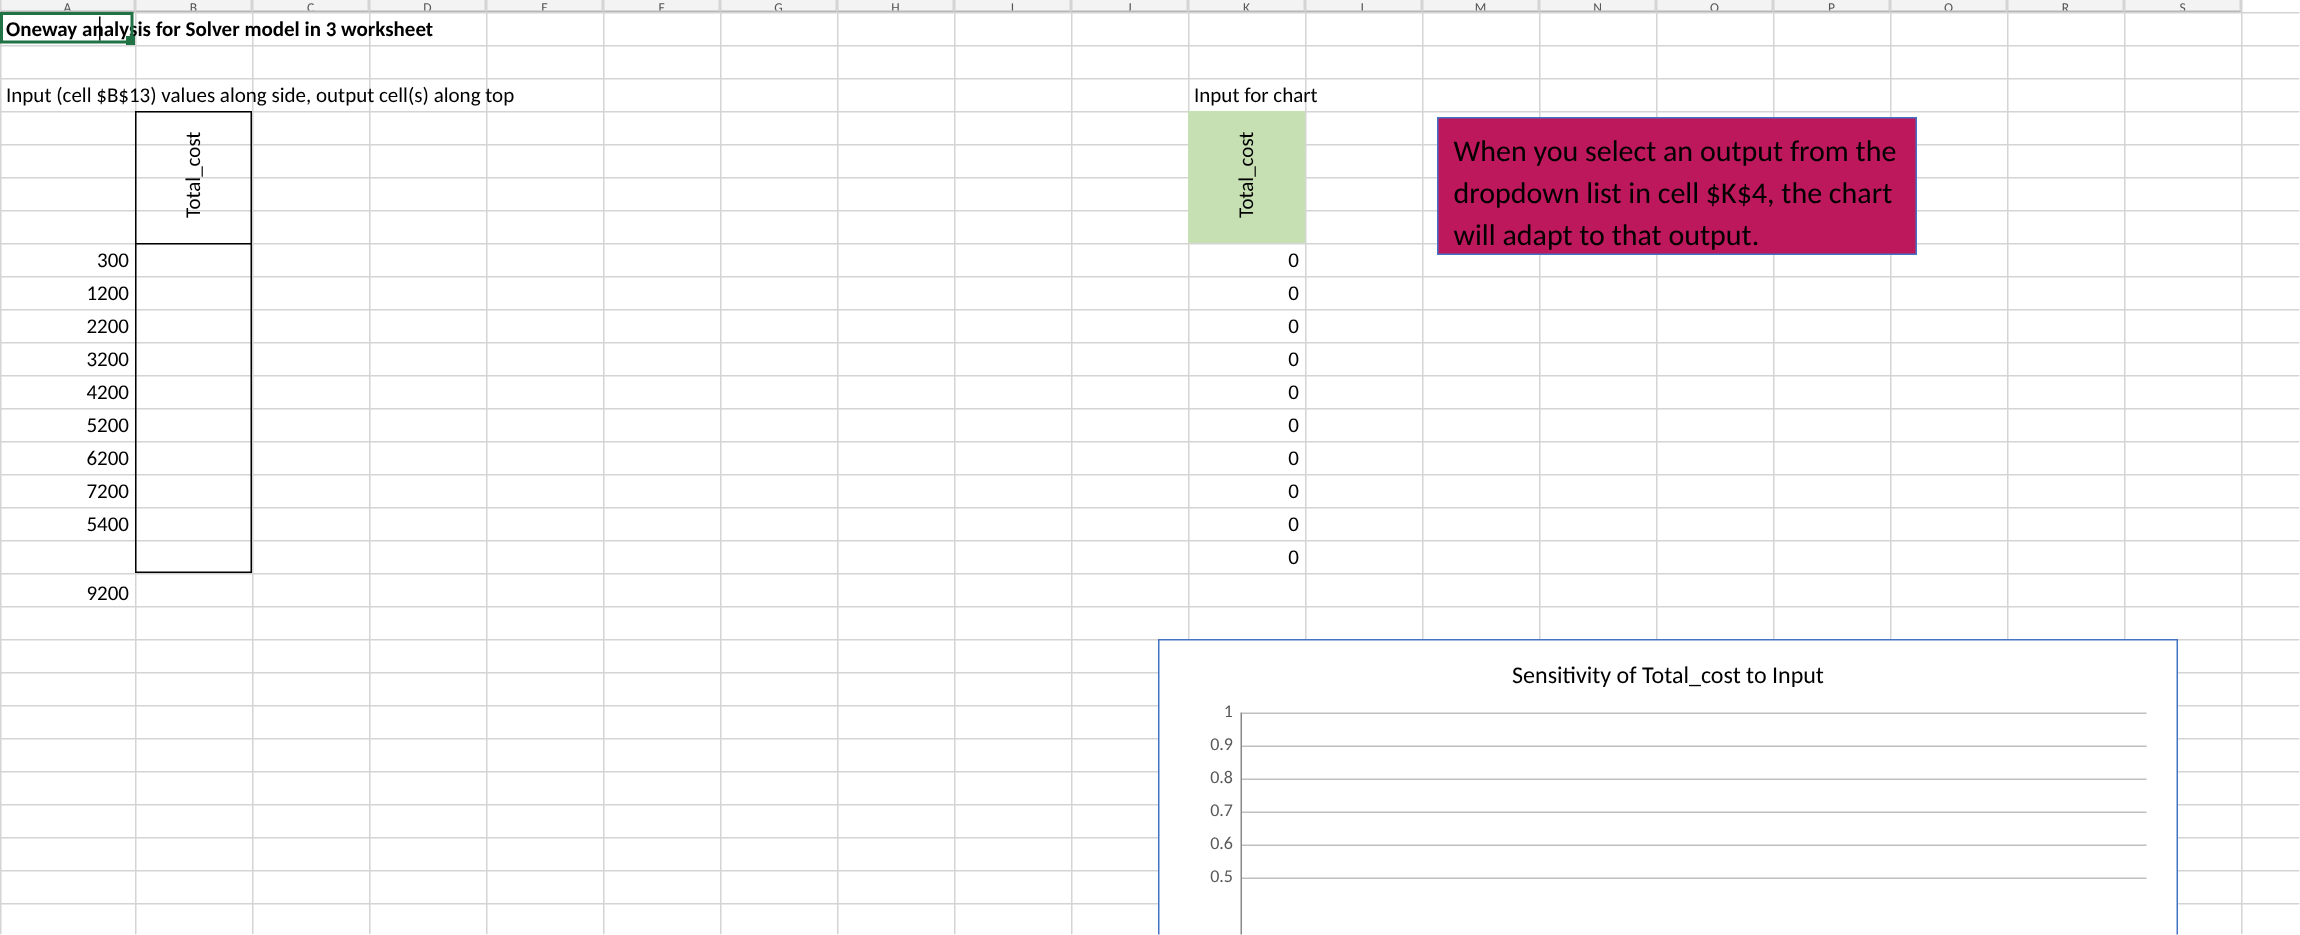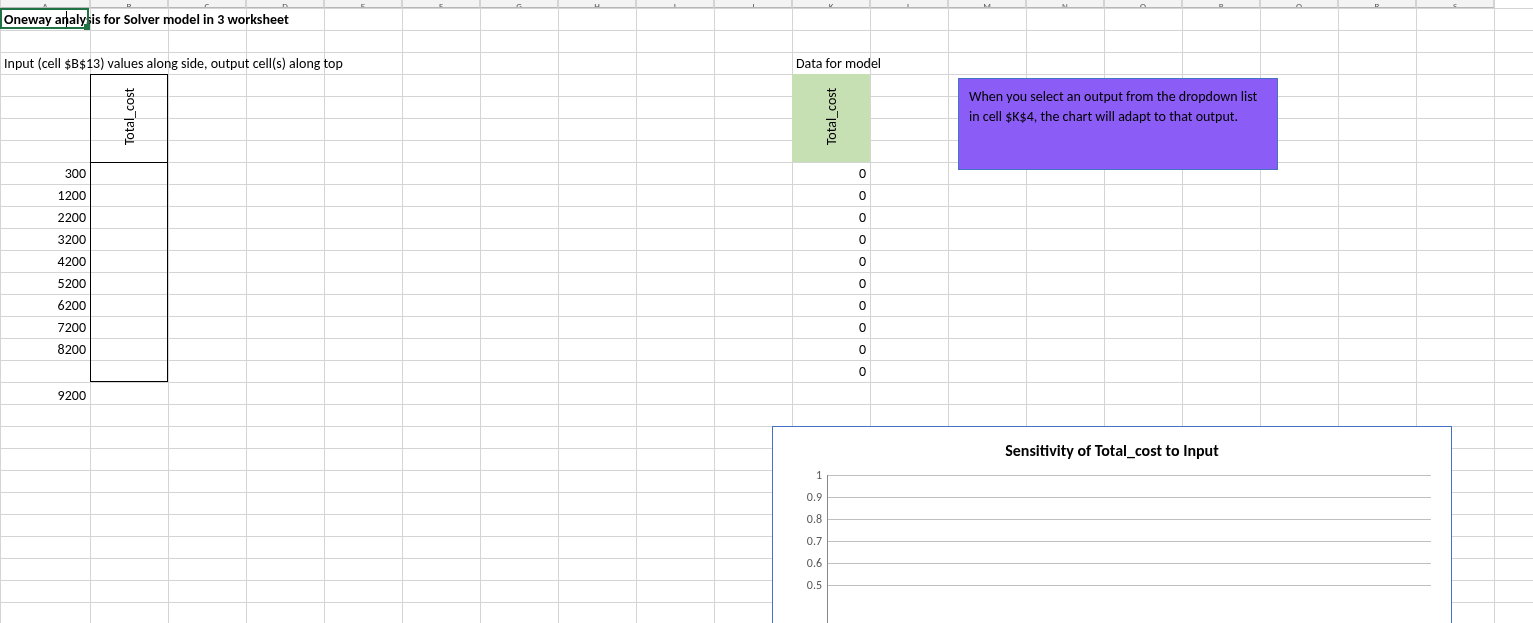--- a/index.html
+++ b/index.html
@@ -88,37 +88,37 @@
   
   .shade-green {
     position: absolute;
     background: #c6e0b4;
   }
 
   
   .textbox {
     position: absolute;
     border: 1.5px solid #4472c4;
-    background: #8b5cf6;
+    background: #be185d;
     padding: 8px 10px;
-    font-size: 14px;
+    font-size: 20px;
     line-height: 1.4;
   }
 
   
   .chart-box {
     position: absolute;
     border: 1.5px solid #4472c4;
     background: #fff;
   }
   .chart-title {
     position: absolute;
     left: 0; right: 0;
     text-align: center;
-    font-weight: 700;
+    font-weight: 400;
     font-size: 16px;
   }
   .chart-plot {
     position: absolute;
     border-left: 1px solid #888;
     border-bottom: 1px solid #888;
   }
   .chart-grid {
     position: absolute;
     left: 0; right: 0;
@@ -213,23 +213,23 @@
     <div class="thick-border" style="left: 90px; top: 74px; width: 78px; height: 308px;"></div>
     <div class="thick-border" style="left: 90px; top: 162px; width: 78px; height: 0px; border-top: 1px solid rgb(0, 0, 0); border-left: none; border-right: none; border-bottom: none;"></div>
     <div class="cell right" style="left: 0px; top: 162px; width: 90px;">300</div>
     <div class="cell right" style="left: 0px; top: 184px; width: 90px; padding-left: 36px;">1200</div>
     <div class="cell right" style="left: 0px; top: 206px; width: 90px;">2200</div>
     <div class="cell right" style="left: 0px; top: 228px; width: 90px;">3200</div>
     <div class="cell right" style="left: 0px; top: 250px; width: 90px;">4200</div>
     <div class="cell right" style="left: 0px; top: 272px; width: 90px;">5200</div>
     <div class="cell right" style="left: 0px; top: 294px; width: 90px;">6200</div>
     <div class="cell right" style="left: 0px; top: 316px; width: 90px;">7200</div>
-    <div class="cell right" style="left: 0px; top: 338px; width: 90px;">8200</div>
+    <div class="cell right" style="left: 0px; top: 338px; width: 90px;">5400</div>
     <div class="cell right" style="left: 0px; top: 360px; width: 90px; margin-top: 24px;">9200</div>
-    <div class="cell" style="left: 792px; top: 52px; width: auto; overflow: visible;">Data for model</div>
+    <div class="cell" style="left: 792px; top: 52px; width: auto; overflow: visible;">Input for chart</div>
     <div class="shade-green" style="left: 792px; top: 74px; width: 78px; height: 88px;"></div>
     <div class="vhead" style="left: 791px; top: 108px; width: 80px;">Total_cost</div>
     <div class="cell right" style="left: 792px; top: 162px; width: 78px;">0</div>
     <div class="cell right" style="left: 792px; top: 184px; width: 78px;">0</div>
     <div class="cell right" style="left: 792px; top: 206px; width: 78px;">0</div>
     <div class="cell right" style="left: 792px; top: 228px; width: 78px;">0</div>
     <div class="cell right" style="left: 792px; top: 250px; width: 78px;">0</div>
     <div class="cell right" style="left: 792px; top: 272px; width: 78px;">0</div>
     <div class="cell right" style="left: 792px; top: 294px; width: 78px;">0</div>
     <div class="cell right" style="left: 792px; top: 316px; width: 78px;">0</div>

